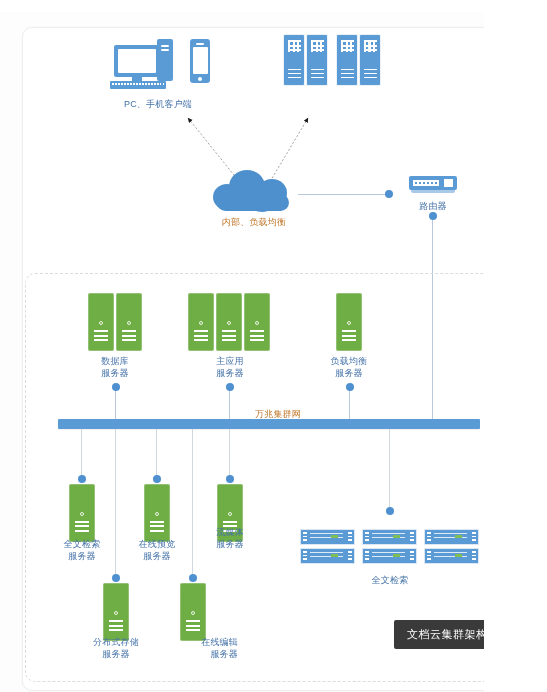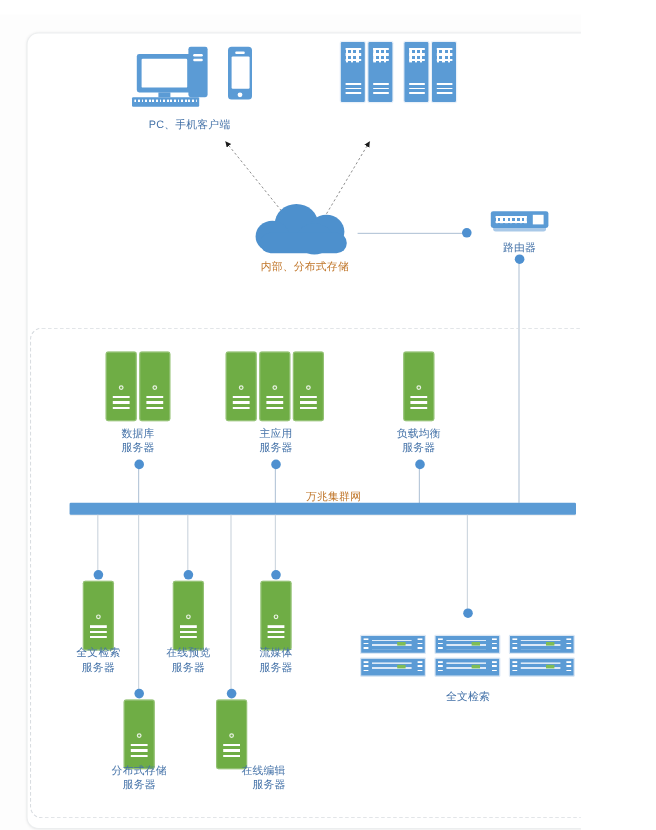--- a/index.html
+++ b/index.html
@@ -237,21 +237,21 @@
     <line x1="268" y1="173" x2="308" y2="106" stroke="#8a8a8a" stroke-width="0.8" stroke-dasharray="2,2" marker-start="url(#ah)" marker-end="url(#ah)"></line>
   </svg>
 
   <div class="cloud" style="left:213px;top:158px;width:82px;height:44px;">
     <b style="left:16px;top:0px;width:36px;height:33px;"></b>
     <b style="left:0px;top:14px;width:28px;height:26px;"></b>
     <b style="left:44px;top:9px;width:30px;height:28px;"></b>
     <b style="left:34px;top:16px;width:30px;height:26px;"></b>
     <b class="base" style="left:4px;top:24px;width:72px;height:17px;"></b>
   </div>
-  <div class="label warm" style="left:198px;top:204px;width:112px;">内部、分布式存储</div>
+  <div class="label warm" style="left:198px;top:204px;width:112px;">内部、负载均衡</div>
 
   <div class="node" style="left:409px;top:164px;width:48px;height:20px;">
     <div class="router-body" style="left:0;top:0;width:48px;height:14px;"></div>
     <div class="router-led" style="left:4px;top:4px;width:26px;height:6px;"></div>
     <div class="router-sq" style="left:35px;top:3px;width:9px;height:8px;"></div>
     <div class="router-base" style="left:2px;top:14px;width:44px;height:3px;"></div>
   </div>
   <div class="label" style="left:388px;top:188px;width:90px;">路由器</div>
 
   <div class="hline" style="left:298px;top:182px;width:90px;"></div>
@@ -333,21 +333,21 @@
     <span class="dot"></span>
       <span class="lines"></span>
     </div>
   <div class="label" style="left:112px;top:526px;width:90px;">在线预览
 服务器</div>
 
   <div class="srv" style="left:217px;top:472px;">
     <span class="dot"></span>
       <span class="lines"></span>
     </div>
-  <div class="label" style="left:185px;top:526px;width:90px;">流媒体
+  <div class="label" style="left:185px;top:514px;width:90px;">流媒体
 服务器</div>
 
   <div class="srv" style="left:103px;top:571px;">
     <span class="dot"></span>
       <span class="lines"></span>
     </div>
   <div class="label" style="left:71px;top:624px;width:90px;">分布式存储
 服务器</div>
 
   <div class="srv" style="left:180px;top:571px;">
@@ -390,14 +390,15 @@
       </div>
     <div class="stg" style="left:124px;top:19px;">
         <i class="lft"></i>
         <i class="bay"></i>
         <i class="grn"></i>
         <i class="rgt"></i>
       </div>
   </div>
   <div class="label" style="left:335px;top:562px;width:110px;">全文检索</div>
 
+  <div class="caption" style="left:394px;top:608px;">文档云集群架构</div>
 
 </div>
 
 </body></html>

